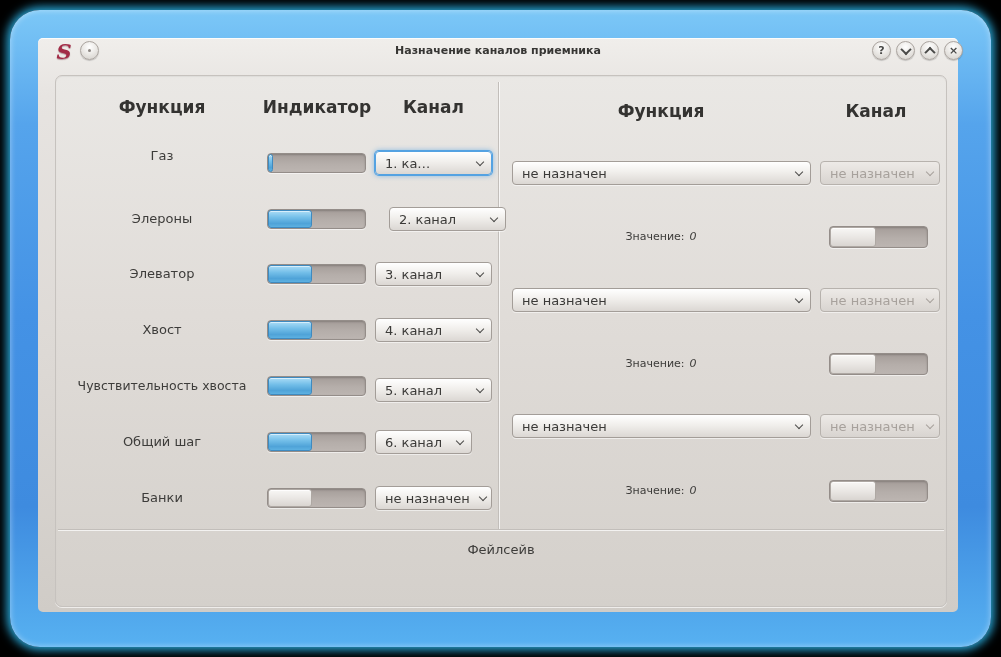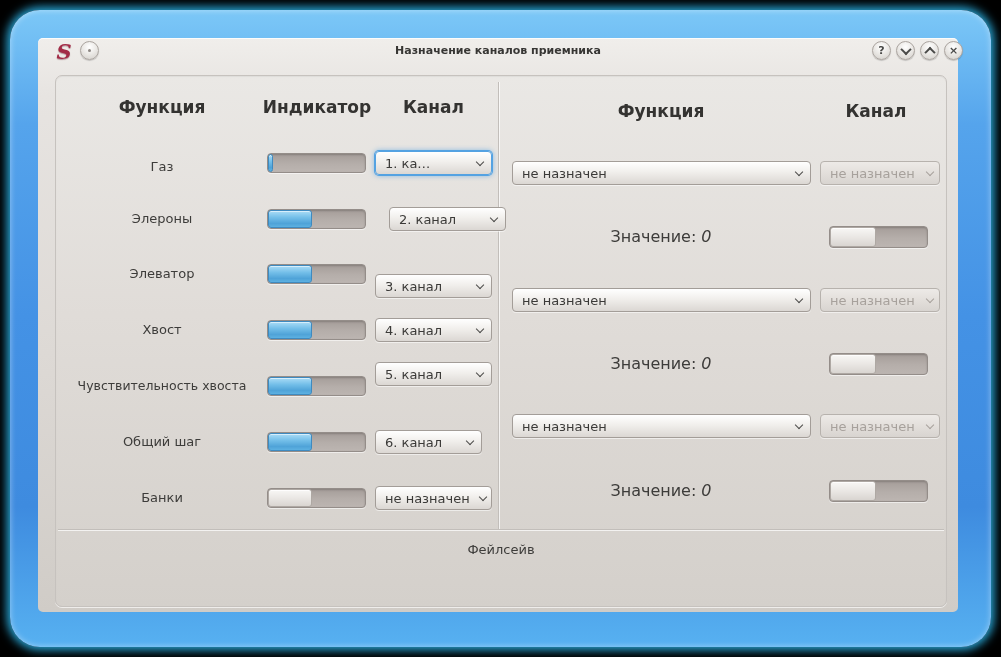--- a/index.html
+++ b/index.html
@@ -94,21 +94,21 @@
     box-shadow:0 0 0 1px #54a2e2, 0 0 5px 1px rgba(84,162,226,.6);
   }
   .select[data-disabled="true"]{
     color:#a7a19c;cursor:default;
     background:linear-gradient(180deg,#edeae7 0%,#e3dfdb 50%,#d8d4d0 100%);
     border-color:#b7b2ad;
   }
   .select[data-disabled="true"] .chev{border-color:#a7a19c;}
   .sel-text{overflow:hidden;text-overflow:ellipsis;}
   
-  .value-line{position:absolute;font-size:16px;color:#3d3c3a;text-align:center;height:20px;line-height:20px;}
+  .value-line{position:absolute;font-size:11px;color:#3d3c3a;text-align:center;height:20px;line-height:20px;}
   .value-num{font-style:italic;margin-left:5px;}
   
   .fs-label{position:absolute;left:0;width:100%;text-align:center;font-size:13px;color:#3d3c3a;height:20px;line-height:20px;}
   .fs-button{
     position:absolute;height:23px;border-radius:3px;box-sizing:border-box;
     background:linear-gradient(180deg,#ffffff 0%,#f2f0ee 45%,#ddd9d5 100%);
     border:1px solid #a39d98;box-shadow:0 1px 0 rgba(255,255,255,.55);
     font-size:13px;color:#3a3938;text-align:center;line-height:21px;cursor:pointer;
   }
 </style>
@@ -141,21 +141,21 @@
 
   <div class="group-frame">
 
     <div class="vdivider" style="left:442px;top:6px;height:447px;"></div>
     <div class="hdivider" style="left:2px;top:453px;width:886px;"></div>
 
     <div class="hdr" style="left:0;top:22px;width:212px;">Функция</div>
     <div class="hdr" style="left:196px;top:22px;width:130px;">Индикатор</div>
     <div class="hdr" style="left:319px;top:22px;width:117px;">Канал</div>
 
-    <div class="lbl" style="left:0;top:81px;width:212px;">Газ</div>
+    <div class="lbl" style="left:0;top:70px;width:212px;">Газ</div>
     <div class="bar" style="left:211px;top:77px;width:99px;height:20px;">
         <div class="fill" data-active="true" style="width: 5%;"></div>
       </div>
     <div class="select" style="left:319px;top:75px;width:117px;gap:45px;" data-focused="true">
         <span class="sel-text">1. канал</span>
         <span class="chev"></span>
       </div>
 
     <div class="lbl" style="left:0;top:133px;width:212px;">Элероны</div>
     <div class="bar" style="left:211px;top:133px;width:99px;height:20px;">
@@ -163,48 +163,48 @@
       </div>
     <div class="select" style="left:333px;top:131px;width:117px;">
         <span class="sel-text">2. канал</span>
         <span class="chev"></span>
       </div>
 
     <div class="lbl" style="left:0;top:188px;width:212px;">Элеватор</div>
     <div class="bar" style="left:211px;top:188px;width:99px;height:20px;">
         <div class="fill" data-active="true" style="width: 45%;"></div>
       </div>
-    <div class="select" style="left:319px;top:186px;width:117px;margin-top:12px;">
+    <div class="select" style="left:319px;top:186px;width:117px;">
         <span class="sel-text">3. канал</span>
         <span class="chev"></span>
       </div>
 
     <div class="lbl" style="left:0;top:244px;width:212px;">Хвост</div>
     <div class="bar" style="left:211px;top:244px;width:99px;height:20px;">
         <div class="fill" data-active="true" style="width: 45%;"></div>
       </div>
     <div class="select" style="left:319px;top:242px;width:117px;">
         <span class="sel-text">4. канал</span>
         <span class="chev"></span>
       </div>
 
     <div class="lbl" style="left:0;top:300px;width:212px;font-size:12.5px;">Чувствительность хвоста</div>
     <div class="bar" style="left:211px;top:300px;width:99px;height:20px;">
         <div class="fill" data-active="true" style="width: 45%;"></div>
       </div>
-    <div class="select" style="left:319px;top:286px;width:117px;">
+    <div class="select" style="left:319px;top:302px;width:117px;">
         <span class="sel-text">5. канал</span>
         <span class="chev"></span>
       </div>
 
     <div class="lbl" style="left:0;top:356px;width:212px;">Общий шаг</div>
     <div class="bar" style="left:211px;top:356px;width:99px;height:20px;">
         <div class="fill" data-active="true" style="width: 45%;"></div>
       </div>
-    <div class="select" style="left:319px;top:354px;width:107px;">
+    <div class="select" style="left:319px;top:354px;width:97px;">
         <span class="sel-text">6. канал</span>
         <span class="chev"></span>
       </div>
 
     <div class="lbl" style="left:0;top:412px;width:212px;">Банки</div>
     <div class="bar" style="left:211px;top:412px;width:99px;height:20px;">
         <div class="fill" data-active="false" style="width: 45%;"></div>
       </div>
     <div class="select" style="left:319px;top:410px;width:117px;padding-right:5px;">
         <span class="sel-text">не назначен</span>

